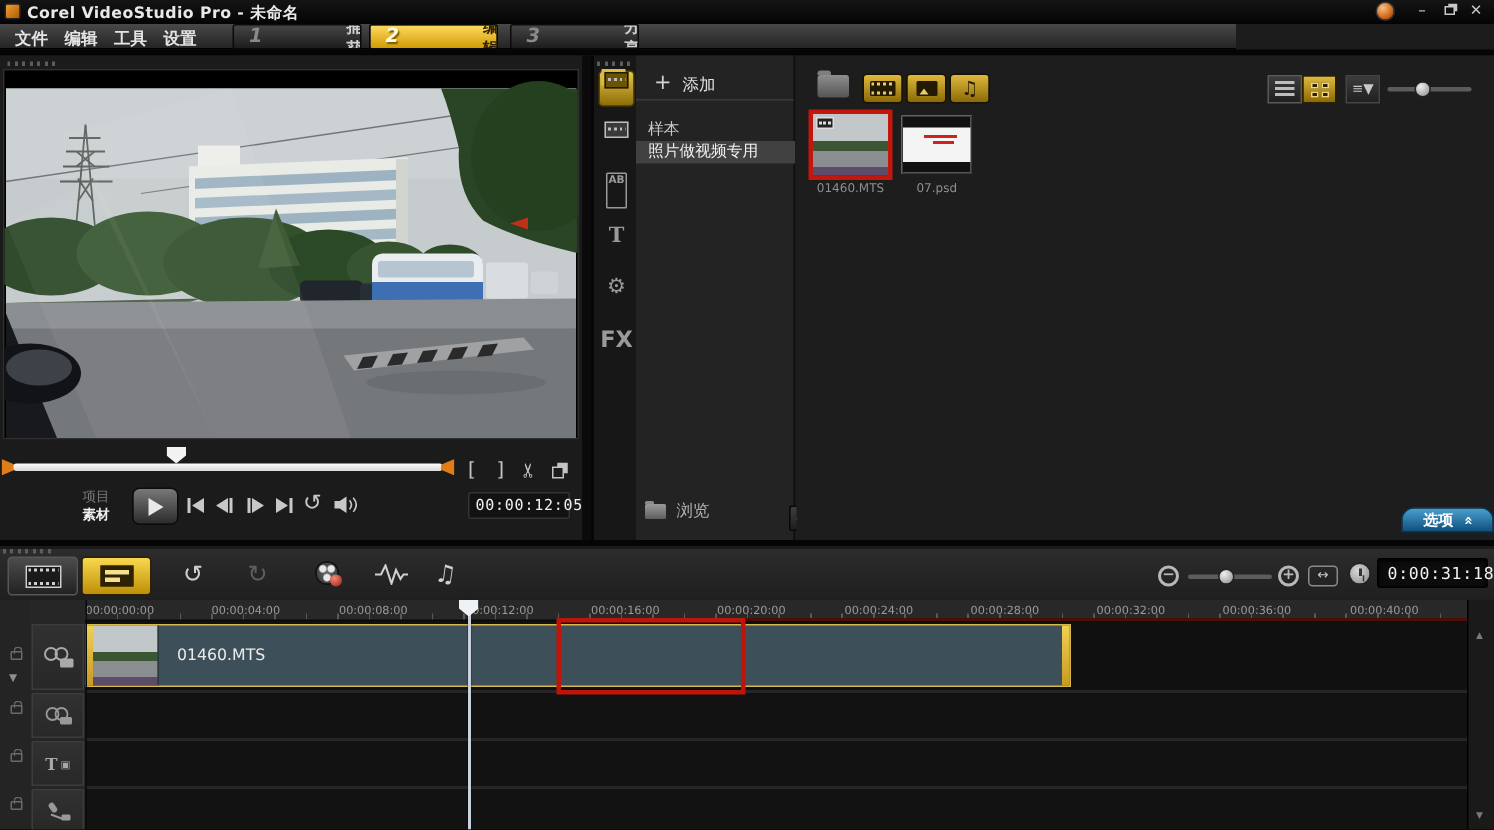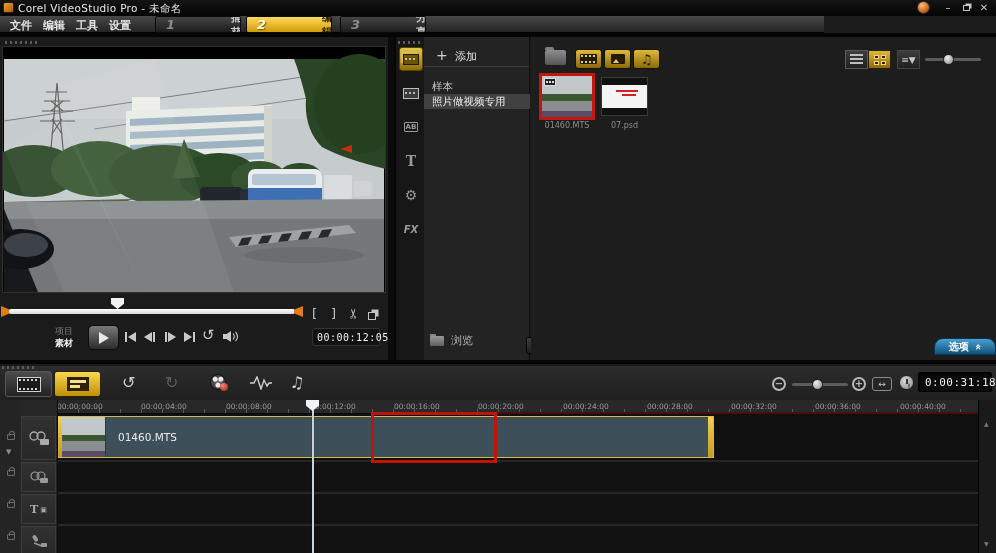--- a/index.html
+++ b/index.html
@@ -5,21 +5,21 @@
   * { margin:0; padding:0; box-sizing:border-box; }
   html,body { background:#000; }
   body { font-family:"DejaVu Sans","Liberation Sans",sans-serif; }
   .app { position:relative; width:996px; height:553px; background:#1c1c1c; overflow:hidden; }
   .abs { position:absolute; }
 
   
   .titlebar { position:absolute; left:0; top:0; width:996px; height:16px; background:linear-gradient(#141414,#040404); color:#e8e8e8; }
   .app-icon { position:absolute; left:3px; top:2px; width:11px; height:11px; border-radius:2px;
     background:linear-gradient(135deg,#f0a030,#b05808); border:1px solid #222; }
-  .title-text { position:absolute; left:18px; top:2px; font-size:10.5px; font-weight:normal; letter-spacing:.3px; }
+  .title-text { position:absolute; left:18px; top:2px; font-size:10.5px; font-weight:bold; letter-spacing:.3px; }
   .win-btn { position:absolute; top:1px; width:16px; height:13px; color:#c8c8c8; font-size:10px; line-height:13px; text-align:center; }
   .help-orb { position:absolute; right:66px; top:1px; width:13px; height:13px; border-radius:50%;
     background:radial-gradient(circle at 35% 30%,#f8c080,#d06818 60%,#7a3808); border:1px solid #333; }
   .restore-glyph { display:inline-block; width:7px; height:6px; border:1px solid #c8c8c8; box-shadow:2px -2px 0 -0.5px #c8c8c8; margin-top:3px; }
 
   
   .menubar { position:absolute; left:0; top:16px; width:824px; height:17px; background:linear-gradient(#484848,#242424); border-bottom:1px solid #000; }
   .menu-item { position:absolute; top:2px; font-size:11px; color:#e4e4e4; font-weight:bold; }
   .step { position:absolute; top:0; height:17px; border-radius:2px; overflow:hidden; display:flex; align-items:center; padding:0 10px;
     background:linear-gradient(#454545,#1d1d1d); border:1px solid #0a0a0a; }
@@ -51,21 +51,21 @@
   .tp .t-l { width:0; height:0; border:5px solid transparent; border-right:8px solid #c8c8c8; border-left:none; }
   .tp .vbar { width:2px; height:10px; background:#c8c8c8; margin:0 1px; }
   .loop-btn { position:absolute; left:202px; top:289px; font-size:15px; color:#c8c8c8; }
   .tc-box { position:absolute; display:flex; align-items:center; background:#121212; border:1px solid #333; border-radius:2px;
     font-family:"DejaVu Sans Mono","Liberation Mono",monospace; color:#f0f0f0; }
   .pv-tc { left:312px; top:291px; width:68px; height:18px; font-size:10px; padding-left:4px; letter-spacing:.5px; }
   .spin { display:flex; flex-direction:column; margin-left:2px; color:#cfcfcf; font-size:5px; line-height:5px; }
 
   
   .lib-nav { position:absolute; left:394px; top:37px; width:30px; height:323px; background:#171717; border-left:2px solid #060606; }
-  .nav-icon { position:absolute; left:3px; width:24px; height:24px; display:flex; align-items:center; justify-content:center;
+  .nav-icon { position:absolute; left:3px; width:24px; height:24px; display:flex; justify-content:center;
     color:#9a9a9a; font-weight:bold; }
   .nav-icon.active { background:linear-gradient(#e3c64e,#8f6e08); border-radius:3px; color:#2e2200; border:1px solid #5a4400; }
   .film-mini { width:16px; height:11px; background:#3a3a3a; border:1px solid #bdbdbd; position:relative; }
   .nav-icon.active .film-mini { background:#6b5304; border-color:#241a00; box-shadow:-2px -2px 0 0 #d8bc48; }
   .film-mini::after { content:""; position:absolute; left:1px; right:1px; top:3px; height:2px; background:repeating-linear-gradient(90deg,#bdbdbd 0 2px,transparent 2px 4px); }
   .ab-box { font-size:7px; border:1px solid #9a9a9a; padding:0 1px; border-radius:1px; }
 
   
   .lib-list { position:absolute; left:424px; top:37px; width:106px; height:323px; background:#232323; border-right:1px solid #0d0d0d; }
   .add-row { position:absolute; left:0; top:8px; width:100%; height:22px; border-bottom:1px solid #3a3a3a; }
@@ -332,21 +332,21 @@
         <span class="film-mini"></span>
       </div>
     <div class="nav-icon" style="top:44px;">
         <span class="film-mini"></span>
       </div>
     <div class="nav-icon" style="top:78px;">
         <span class="ab-box">AB</span>
       </div>
     <div class="nav-icon" style="top:112px; font-size:14px; font-family:'DejaVu Serif','Liberation Serif',serif;">T</div>
     <div class="nav-icon" style="top:146px; font-size:14px;">⚙</div>
-    <div class="nav-icon" style="top:180px; font-size:10px; font-style:italic;">FX</div>
+    <div class="nav-icon" style="top:180px; font-size:15px; ">FX</div>
   </div>
 
   <div class="lib-list">
     <div class="add-row">
       <span style="position:absolute; left:12px; top:2px; font-size:14px; color:#d0d0d0;">+</span>
       <span style="position:absolute; left:31px; top:4px; font-size:11px; color:#e0e0e0;">添加</span>
     </div>
     <div class="lib-item" style="top:42px;">样本</div>
     <div class="lib-item selected" style="top:57px;">照片做视频专用</div>
     <div class="browse-row">

